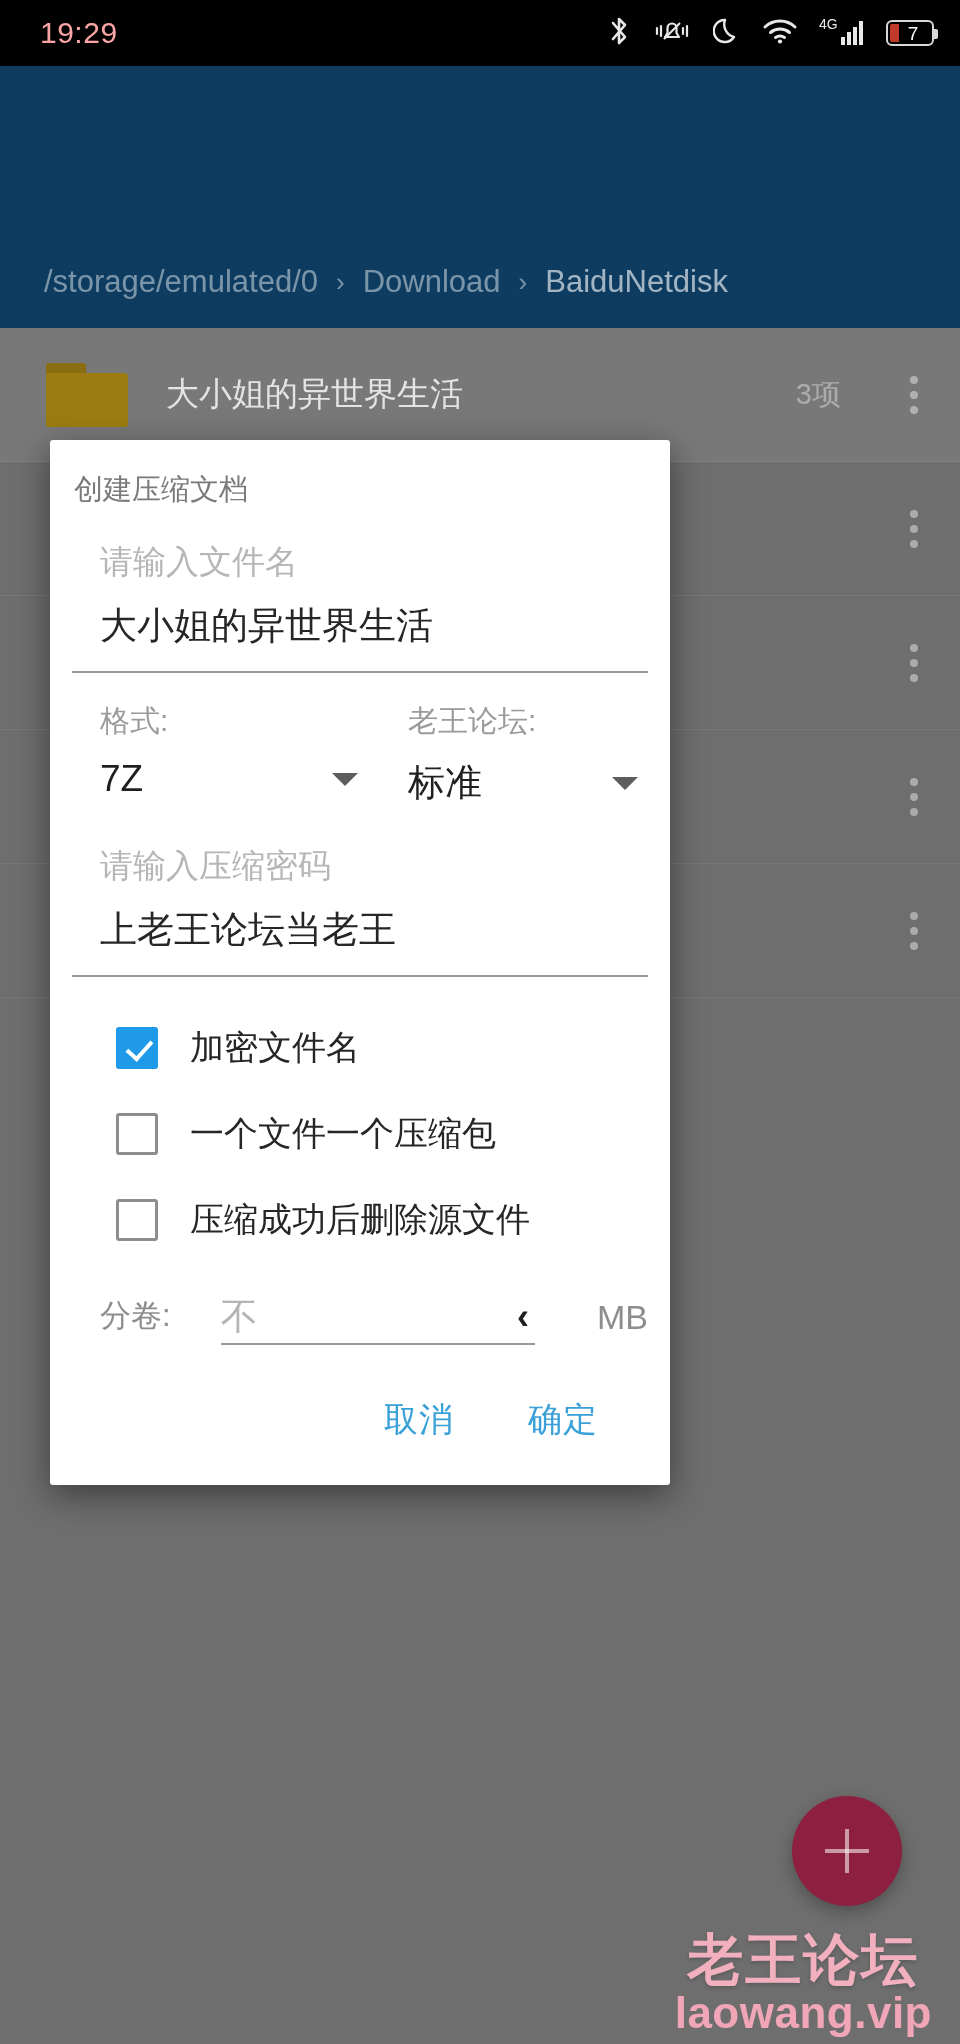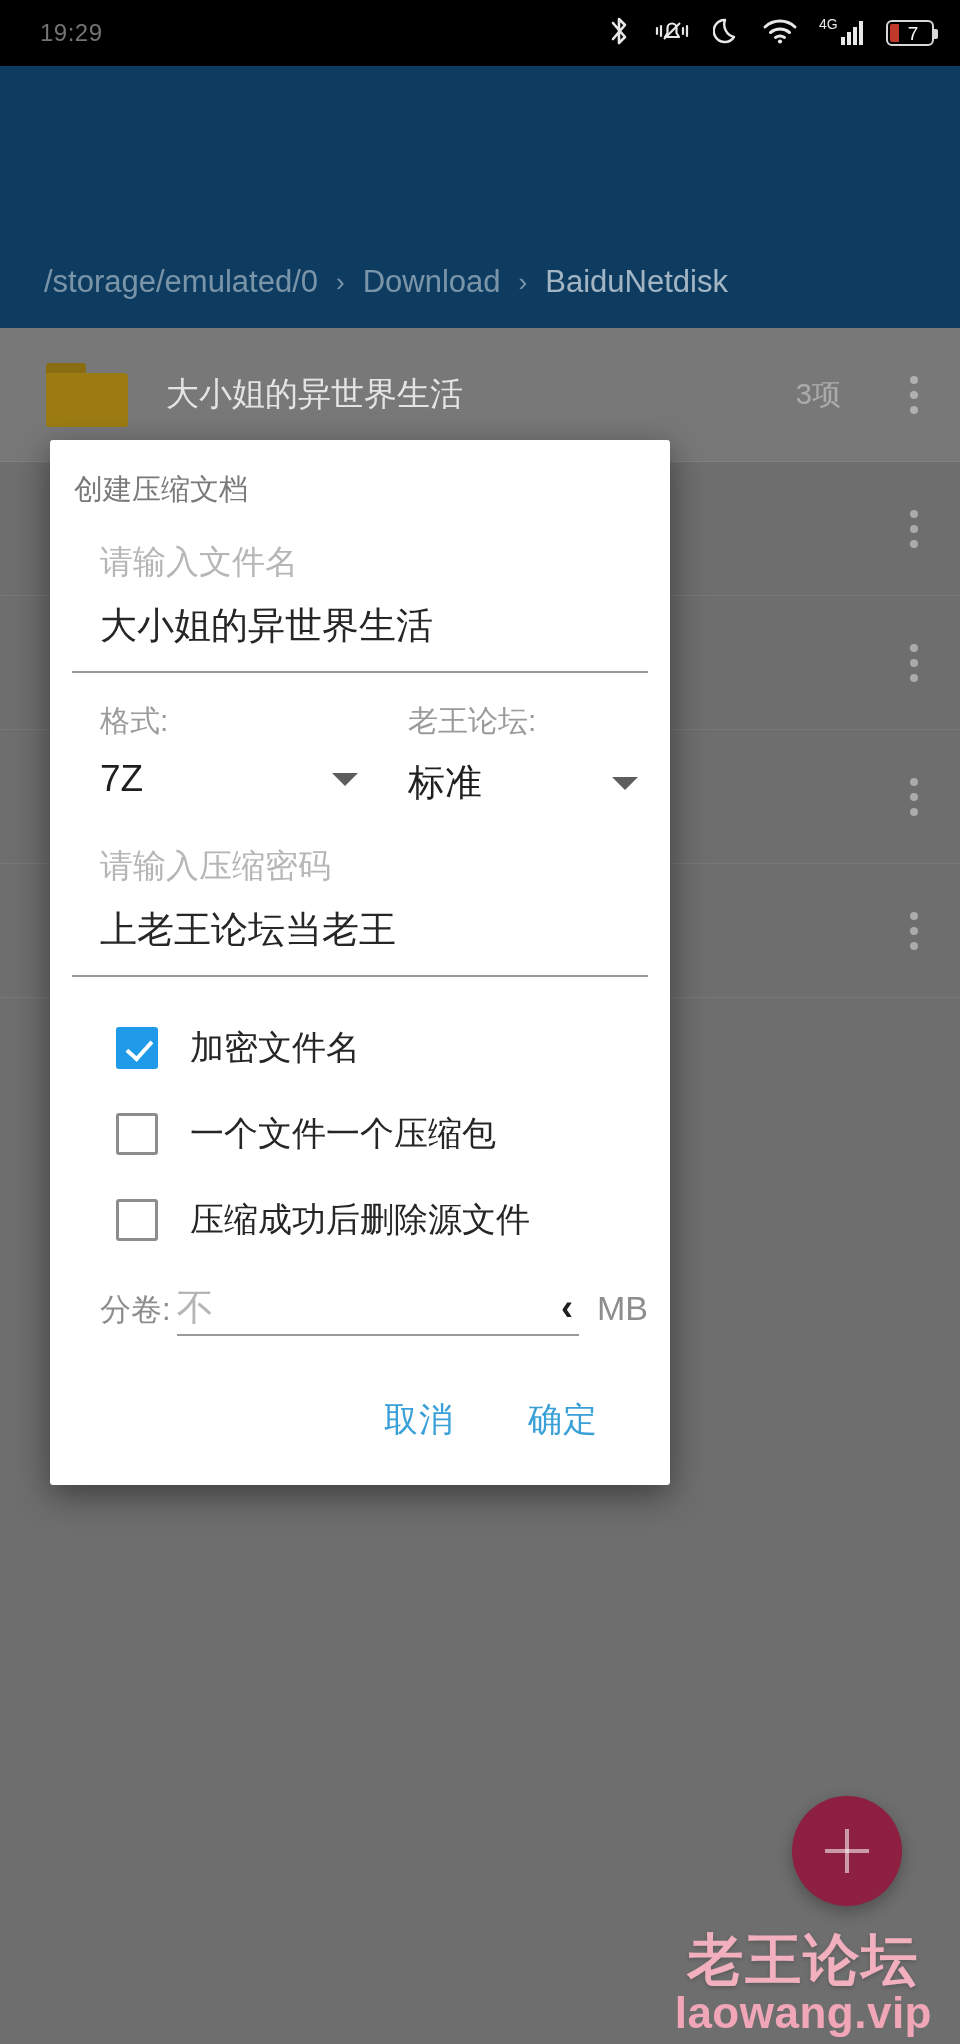--- a/index.html
+++ b/index.html
@@ -23,22 +23,22 @@
     position: absolute;
     left: 0; top: 0;
     width: 960px; height: 66px;
     background: #000000;
     display: flex;
     align-items: center;
     box-sizing: border-box;
     padding: 0 26px 0 40px;
   }
   .status-clock {
-    color: #737373;
-    font-size: 24px;
+    color: #fca5a5;
+    font-size: 30px;
     letter-spacing: 0.5px;
     font-family: "Liberation Sans", sans-serif;
   }
   .status-spacer { flex: 1; }
   .status-icons {
     display: flex;
     align-items: center;
     gap: 21px;
   }
   .sicon { display:block; }
@@ -373,24 +373,25 @@
   }
   .check-label {
     margin-left: 32px;
     color: #262626;
     font-size: 34px;
     white-space: nowrap;
   }
 
   .volume-row {
     display: flex;
-    align-items: flex-start;
+    align-items: center;
     padding: 26px 0 0 28px;
     height: 90px;
     box-sizing: border-box;
+    gap: 44px;
   }
   .volume-label {
     color: #8d8d8d;
     font-size: 31px;
     padding-bottom: 10px;
     white-space: nowrap;
   }
   .volume-inputwrap {
     flex: 1;
     margin-left: 6px;

